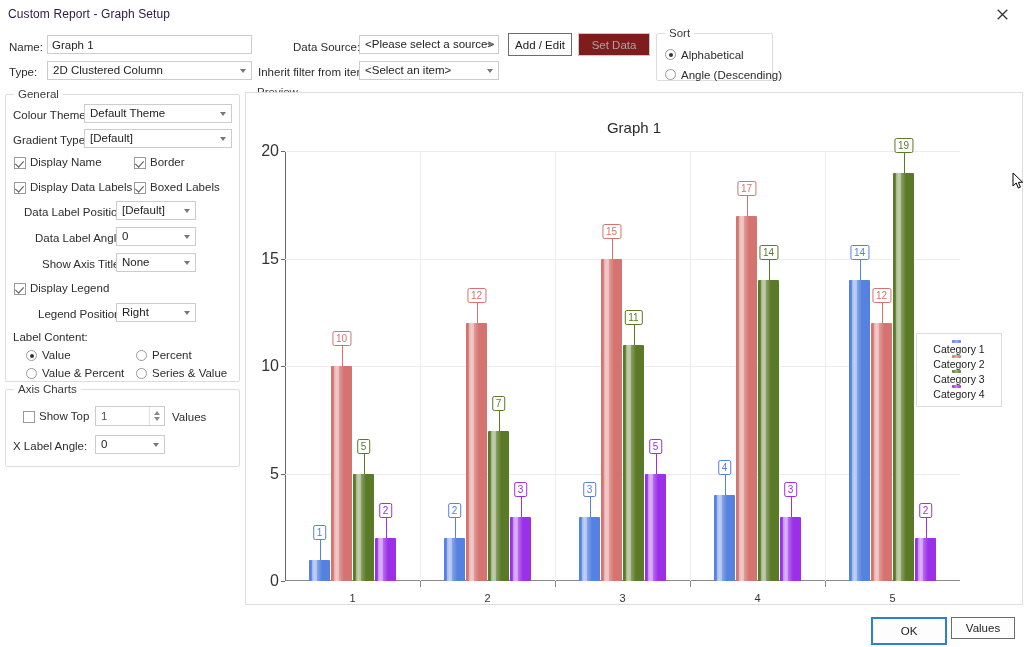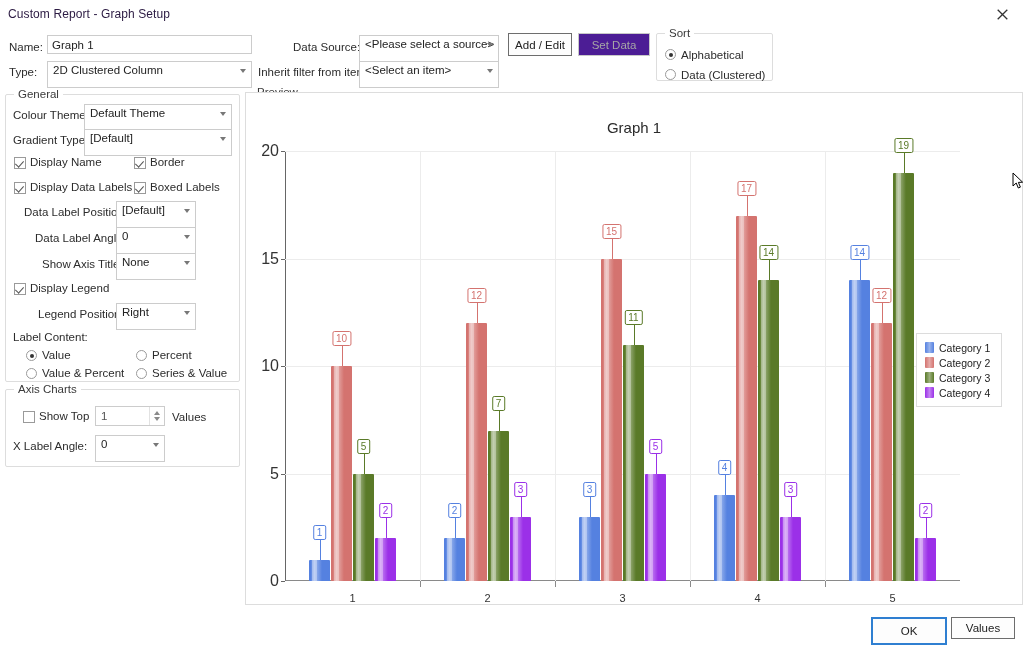--- a/index.html
+++ b/index.html
@@ -13,30 +13,30 @@
   
   .titlebar{position:absolute;left:0;top:0;width:1024px;height:28px;background:#fff;}
   .title-text{position:absolute;left:8px;top:7px;font-size:12px;color:#2b1a42;letter-spacing:.1px;}
   .close-btn{position:absolute;right:0;top:0;width:44px;height:28px;display:flex;align-items:center;justify-content:center;font-size:14px;color:#333;cursor:pointer;background:transparent;border:0;}
 
   
   .lbl{position:absolute;font-size:11.5px;color:#2c2c2c;white-space:nowrap;}
   .txtbox{position:absolute;box-sizing:border-box;background:#fff;border:1px solid #ccc;
           font-family:"Liberation Sans",sans-serif;font-size:11.5px;color:#222;
           padding:2px 4px;height:19px;line-height:15px;}
-  .combo{position:absolute;box-sizing:border-box;background:#fff;border:1px solid #ccc;height:27px;
+  .combo{position:absolute;box-sizing:border-box;background:#fff;border:1px solid #ccc;height:19px;
          font-size:11.5px;color:#222;cursor:pointer;padding-left:18px;}
   .combo .cval{position:absolute;left:5px;top:2px;white-space:nowrap;overflow:hidden;}
   .combo .carrow{position:absolute;right:5px;top:7px;width:0;height:0;
          border-left:3.5px solid transparent;border-right:3.5px solid transparent;border-top:4px solid #777;}
 
   .btn{position:absolute;box-sizing:border-box;background:#fdfdfd;border:1px solid #6d6d6d;
        font-family:"Liberation Sans",sans-serif;font-size:11.5px;color:#222;cursor:pointer;
        display:flex;align-items:center;justify-content:center;}
-  .btn.disabled{color:#a6a6a6;border-color:#c8c8c8;background:#4c1d95;cursor:default;}
+  .btn.disabled{color:#a6a6a6;border-color:#c8c8c8;background:#7f1d1d;cursor:default;}
   .btn.default{border:2px solid #2f7fd1;}
 
   
   .group{position:absolute;box-sizing:border-box;border:1px solid #ddd;border-radius:2px;}
   .group > .gtitle{position:absolute;top:-7px;left:8px;background:#fff;padding:0 4px;font-size:11.5px;color:#3a3a3a;}
 
   
   .cb{position:absolute;width:12px;height:12px;box-sizing:border-box;border:1px solid #9a9a9a;background:#fff;cursor:pointer;}
   .cb.checked:after{content:"";position:absolute;left:2px;top:1px;width:4px;height:7px;
       border:solid #555;border-width:0 1.6px 1.6px 0;transform:rotate(42deg);}
@@ -70,21 +70,21 @@
   .xtick-lbl{position:absolute;top:100%;margin-top:11px;transform:translateX(-50%);font-size:11px;color:#333;}
 
   .bar{position:absolute;bottom:0;border-radius:1px 1px 0 0;}
   .bar:after{content:"";position:absolute;left:14%;top:0;bottom:0;width:22%;background:rgba(255,255,255,.33);}
   .dl-stem{position:absolute;width:1px;}
   .dl-box{position:absolute;transform:translateX(-50%);box-sizing:border-box;
       background:#fff;border:1px solid #999;padding:0 3px;font-size:10px;line-height:13px;height:15px;
       border-radius:2px;white-space:nowrap;}
 
   .legend{position:absolute;box-sizing:border-box;border:1px solid #dcdcdc;background:#fff;padding:6px 8px;}
-  .legend-row{display:flex;align-items:center;height:15px;}
+  .legend-row{display:flex;align-items:center;height:15px;flex-direction:column;}
   .legend-swatch{width:9px;height:11px;margin-right:5px;border-radius:1px;}
   .legend-text{font-size:10.5px;color:#1c1c1c;}
 
   .cursor-arrow{position:absolute;left:1012px;top:172px;width:12px;height:18px;}
 </style>
 </head>
 <body>
 
 <div class="win">
 
@@ -118,21 +118,21 @@
   <div class="combo" style="left:359px;top:61px;width:140px;">
     <span class="cval">&lt;Select an item&gt;</span>
     <span class="carrow"></span>
   </div>
 
   <div class="group" style="left:656px;top:33px;width:117px;height:48px;">
     <span class="gtitle">Sort</span>
     <span class="rb checked" style="left:8px;top:15px;"></span>
     <span class="cb-label" style="left:24px;top:15px;">Alphabetical</span>
     <span class="rb" style="left:8px;top:35px;"></span>
-    <span class="cb-label" style="left:24px;top:35px;">Data (Clustered)</span>
+    <span class="cb-label" style="left:24px;top:35px;">Angle (Descending)</span>
   </div>
 
   <div class="group" style="left:5px;top:94px;width:235px;height:288px;">
     <span class="gtitle">General</span>
 
     <div class="lbl" style="left:7px;top:14px;">Colour Theme:</div>
     <div class="combo" style="left:78px;top:9px;width:148px;">
       <span class="cval">Default Theme</span>
       <span class="carrow"></span>
     </div>

